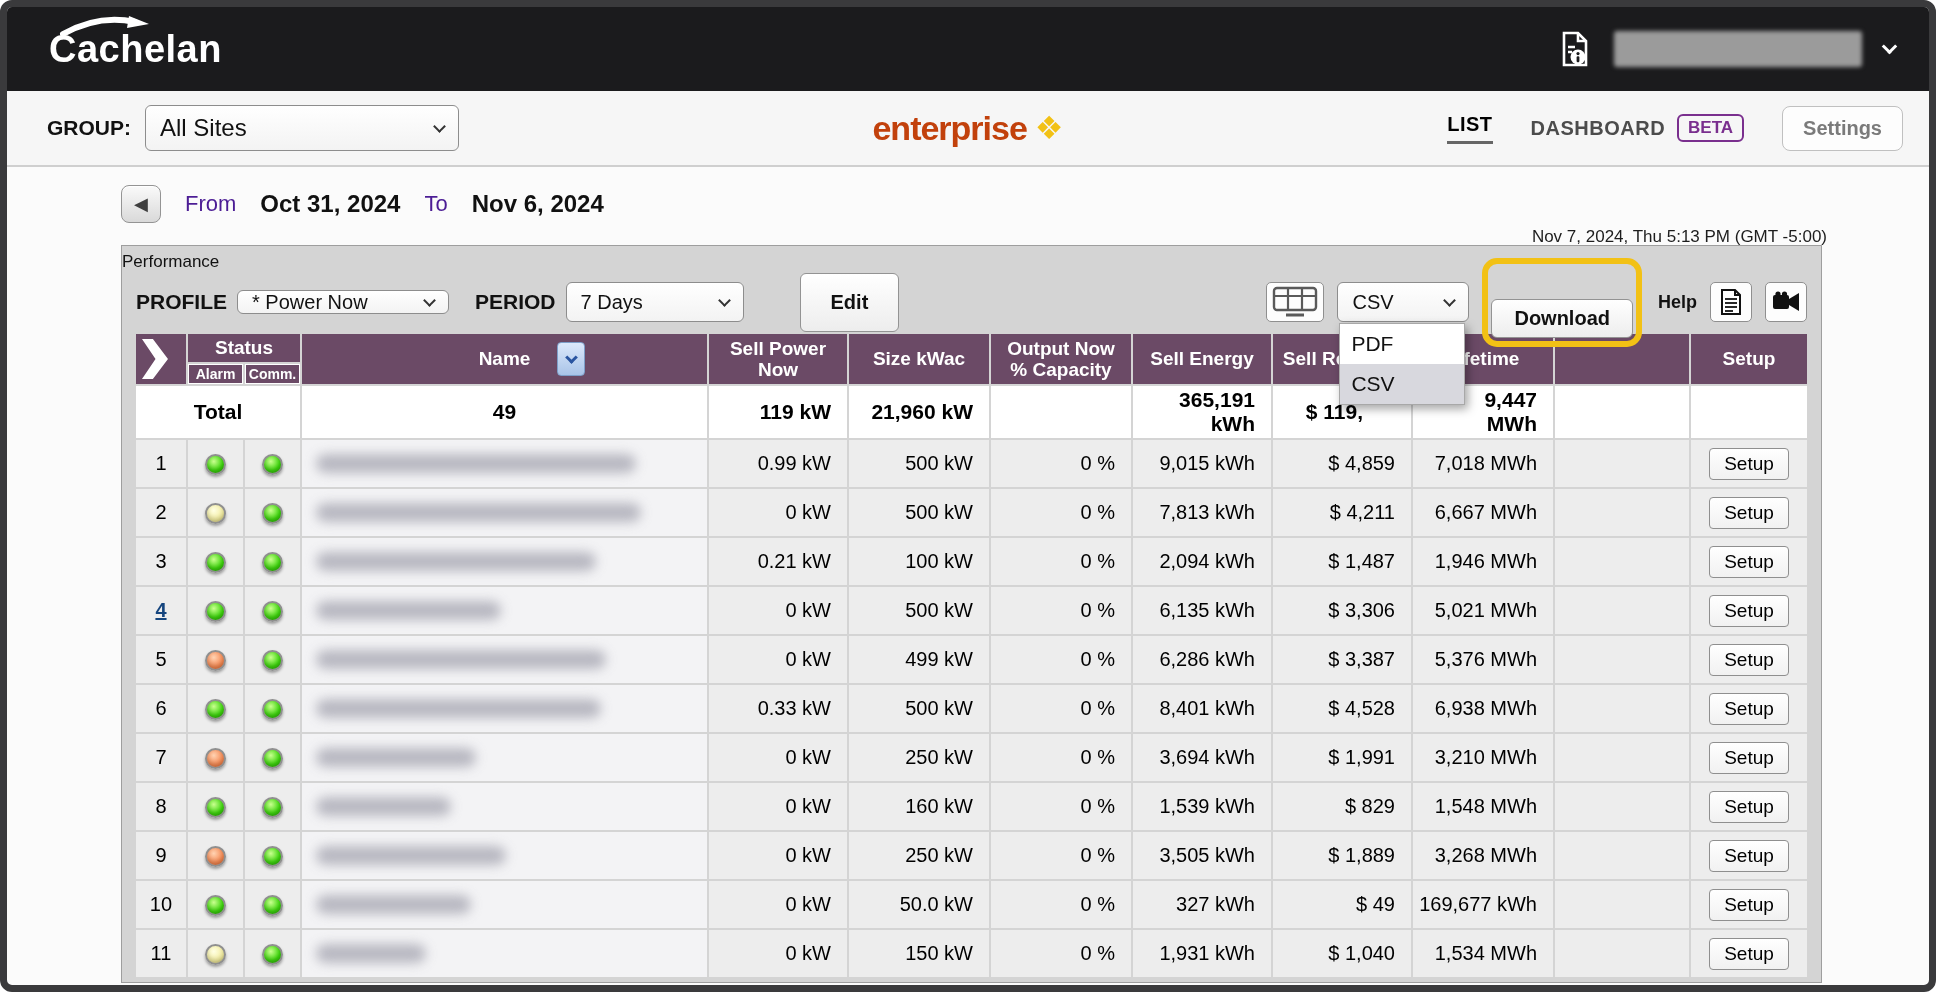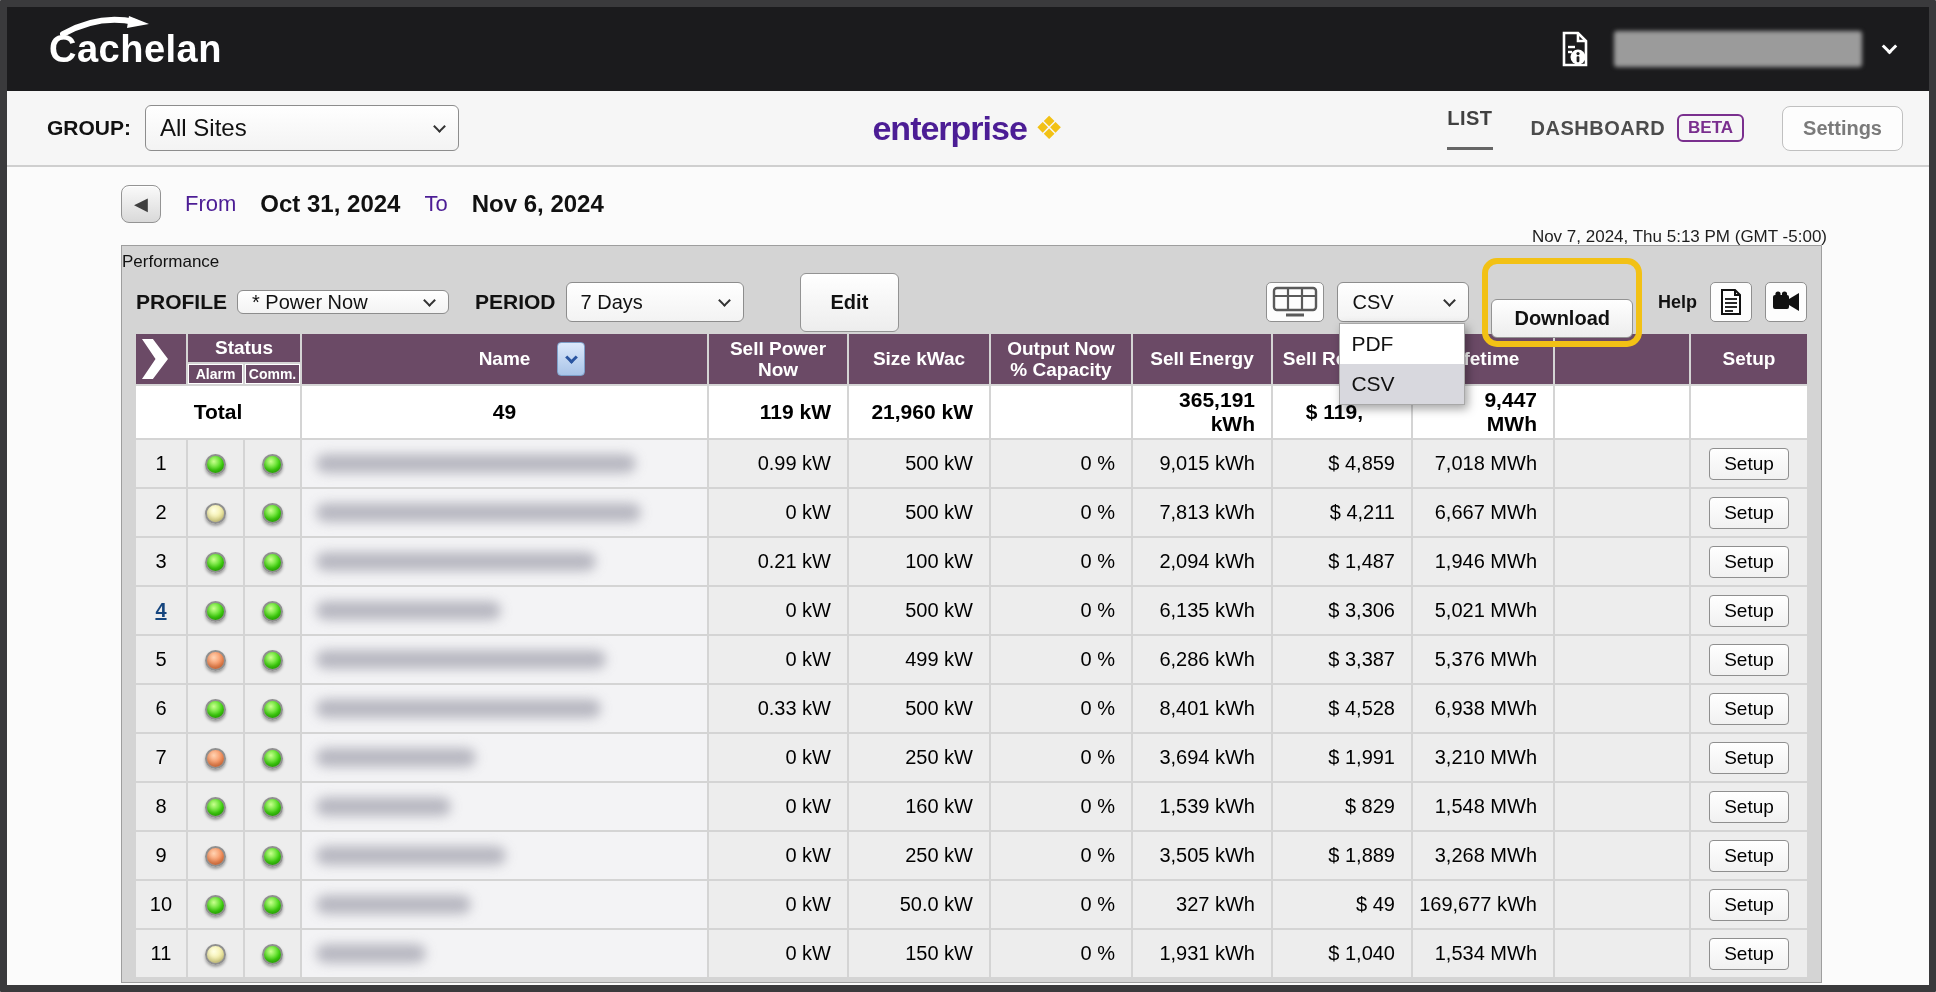--- a/index.html
+++ b/index.html
@@ -1,39 +1,39 @@
 <!DOCTYPE html>
 <html><head>
 <meta charset="utf-8">
 <style>
   * { box-sizing: border-box; margin: 0; padding: 0; }
   html,body { width: 1936px; height: 992px; background: #ffffff; font-family: "Liberation Sans", "DejaVu Sans", sans-serif; }
-  .frame { position: relative; width: 1936px; height: 992px; border: 7px solid #3a3a3c; border-radius: 1px; overflow: hidden; background: #fbfbfb; }
+  .frame { position: relative; width: 1936px; height: 992px; border: 7px solid #3a3a3c; border-radius: 12px; overflow: hidden; background: #fbfbfb; }
 
   
   .topbar { position: absolute; left: 0; top: 0; width: 1922px; height: 84px; background: #1b1b1d; display: flex; align-items: center; }
   .logo-wrap { position: relative; margin-left: 42px; }
   .logo-text { color: #fff; font-size: 38px; font-weight: 700; letter-spacing: 0.5px; }
   .logo-swoosh { position: absolute; left: 8px; top: -16px; }
   .topbar-right { margin-left: auto; display: flex; align-items: center; gap: 22px; margin-right: 34px; }
   .redacted-user { width: 248px; height: 36px; background: #9b9b9b; border-radius: 3px; filter: blur(2px); }
   .chev { display: inline-block; width: 11px; height: 11px; border-right: 3px solid #fff; border-bottom: 3px solid #fff; transform: rotate(45deg); margin-top: -6px; }
 
   
   .navbar { position: absolute; left: 0; top: 84px; width: 1922px; height: 76px; background: #f6f6f6; border-bottom: 2px solid #cfcfcf; display: flex; align-items: center; }
   .group-label { font-size: 21px; font-weight: 700; color: #111; margin-left: 40px; margin-right: 14px; }
   .select { display: inline-flex; align-items: center; justify-content: space-between; background: linear-gradient(#ffffff,#f3f3f3); border: 1px solid #8d8d8d; border-radius: 6px; padding: 0 14px; color: #111; cursor: default; }
   .select .chev-dark { width: 9px; height: 9px; border-right: 2px solid #333; border-bottom: 2px solid #333; transform: rotate(45deg); margin-top: -4px; }
   .group-select { width: 314px; height: 46px; font-size: 24px; }
   .brand { position: absolute; left: 50%; transform: translateX(-50%); display: flex; align-items: center; gap: 8px; }
-  .brand-text { font-size: 34px; font-weight: 700; color: #4c1d95; letter-spacing: -1px; }
+  .brand-text { font-size: 34px; font-weight: 700; color: #c2410c; letter-spacing: -1px; }
   .brand-diamond { color: #f2c115; font-size: 32px; line-height: 1; }
   .nav-right { margin-left: auto; display: flex; align-items: center; gap: 38px; margin-right: 26px; }
   .tab { font-size: 20px; font-weight: 700; letter-spacing: 0.5px; color: #4c4c4c; cursor: pointer; }
-  .tab.active { color: #404040; border-bottom: 3px solid #666; padding-bottom: 17px; text-align: center; }
+  .tab.active { color: #000000; border-bottom: 3px solid #666; padding-bottom: 5px; text-align: center; }
   .dash-wrap { display: flex; align-items: center; gap: 12px; }
   .beta-badge { font-size: 17px; font-weight: 700; color: #7a2f8e; border: 2px solid #7a2f8e; border-radius: 6px; padding: 2px 9px; }
   .settings-btn { font-size: 20px; font-weight: 700; color: #7a7a7a; background: #fdfdfd; border: 1px solid #c0c0c0; border-radius: 8px; padding: 10px 20px; cursor: pointer; }
 
   
   .datenav { position: absolute; left: 114px; top: 178px; display: flex; align-items: center; gap: 24px; }
   .back-btn { width: 40px; height: 38px; border: 1px solid #949494; border-radius: 8px; background: linear-gradient(#fafafa,#d9d9d9); color: #3f3f3f; font-size: 18px; display: flex; align-items: center; justify-content: center; cursor: pointer; box-shadow: inset 0 1px 0 #fff; }
   .date-label { font-size: 22px; color: #4c1d95; }
   .date-value { font-size: 24px; font-weight: 700; color: #111; }
   .timestamp { position: absolute; right: 102px; top: 220px; font-size: 17px; color: #1d1d1d; }

